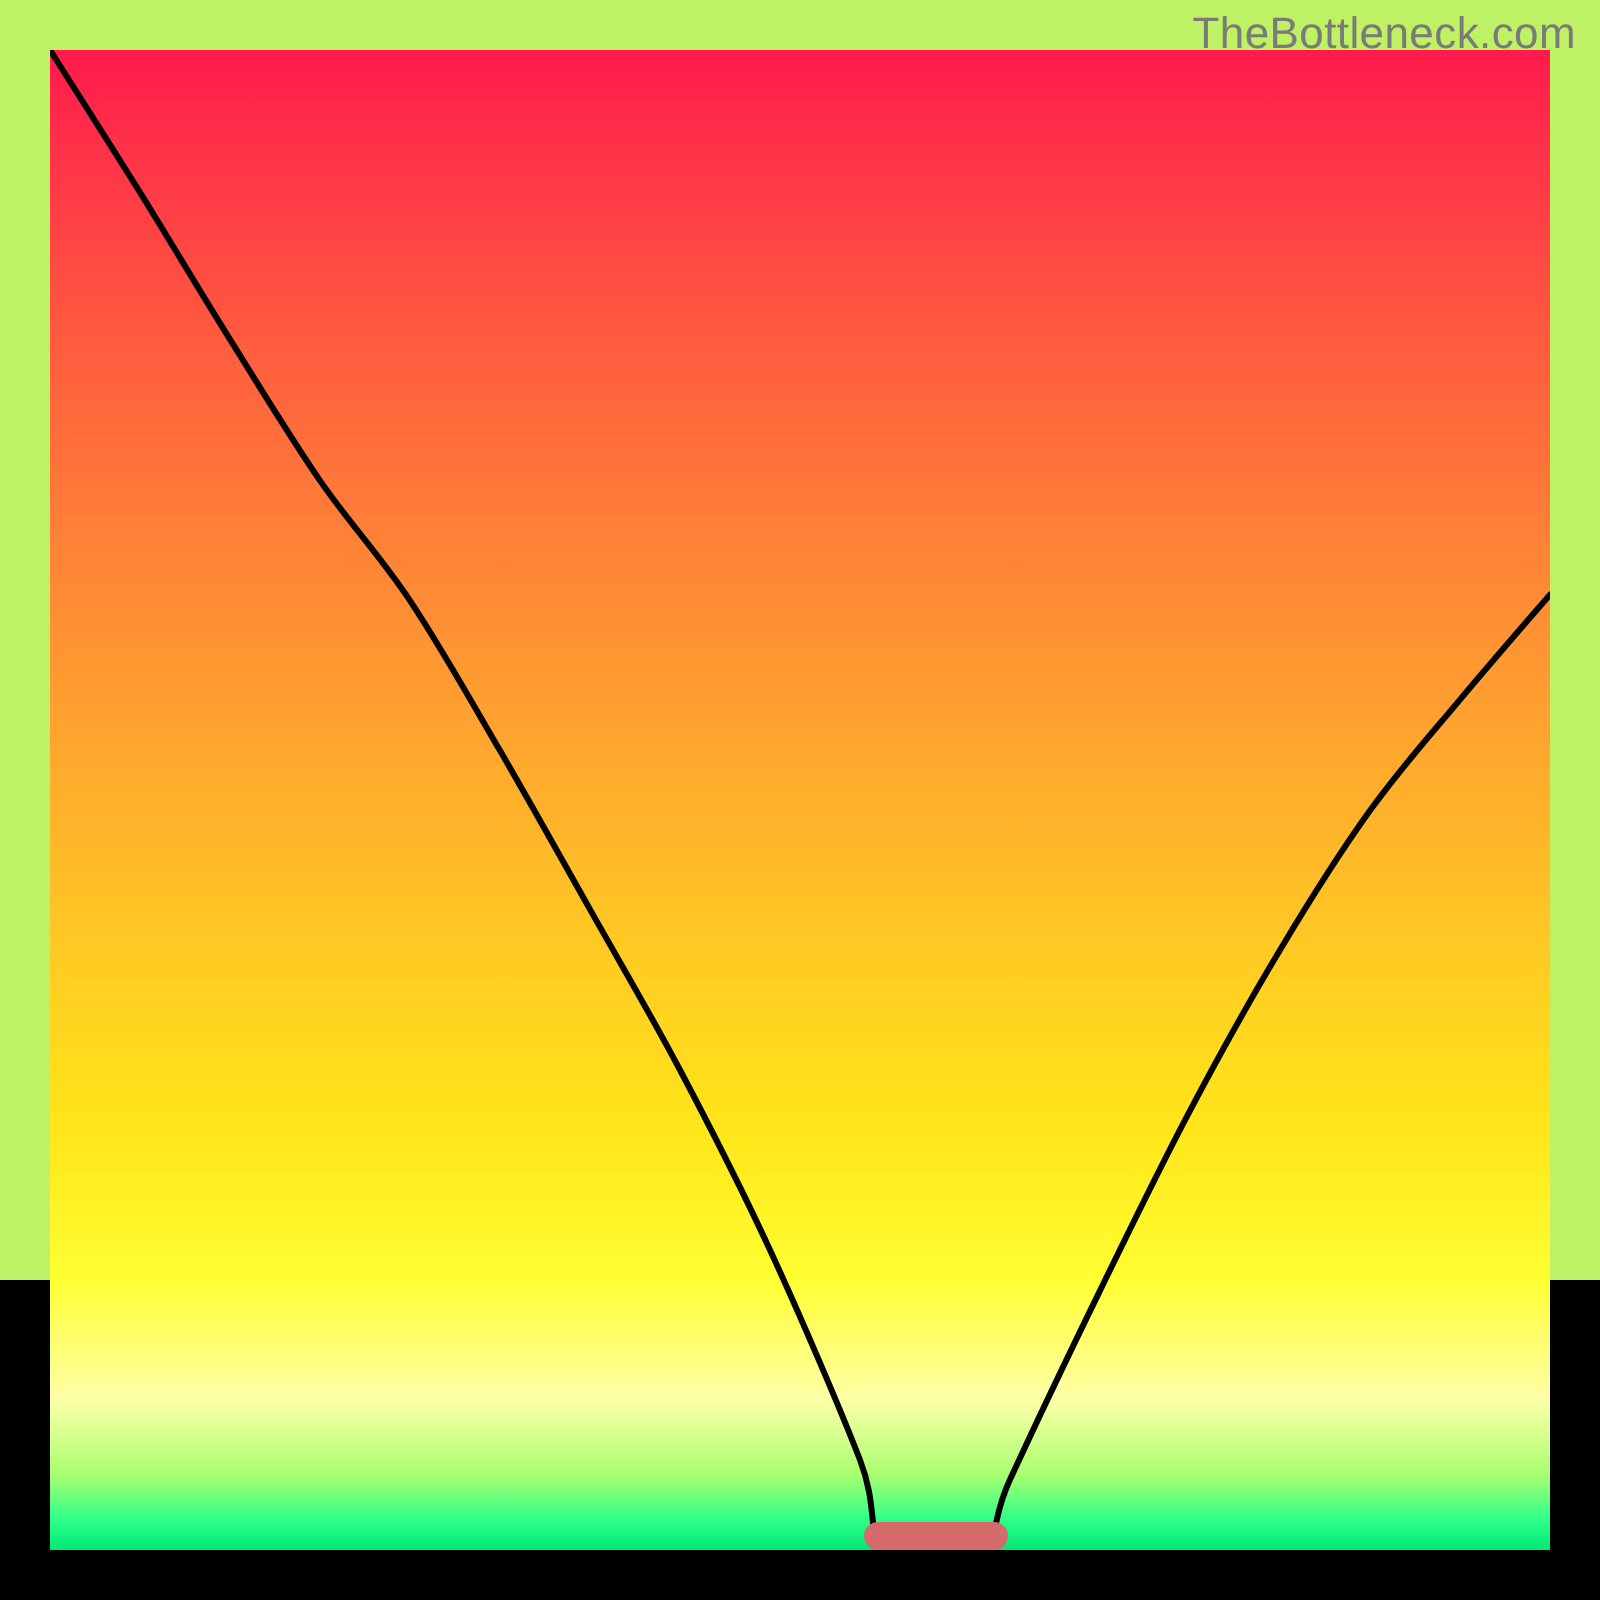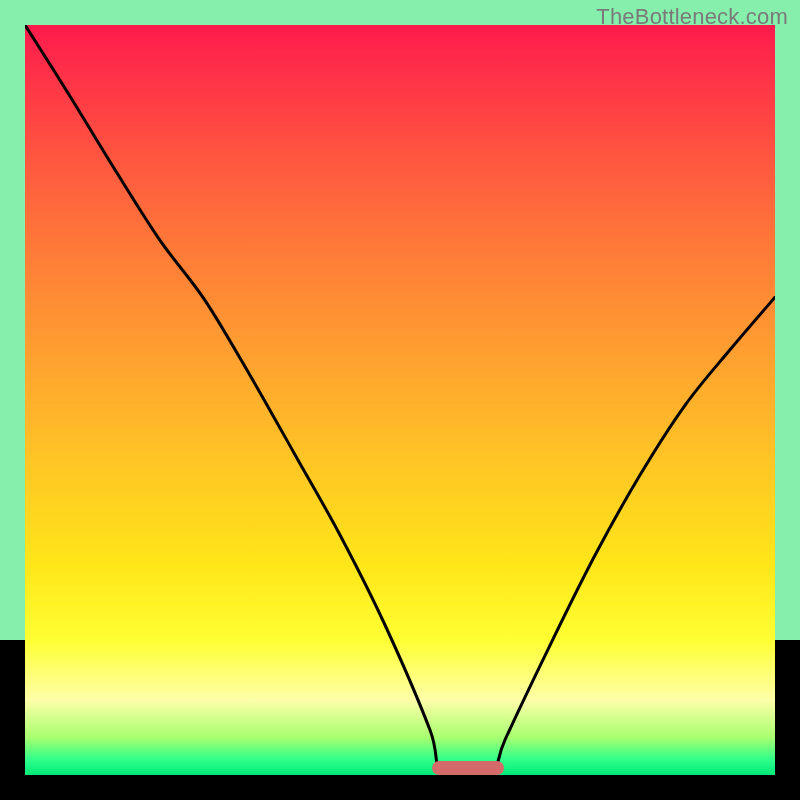--- a/index.html
+++ b/index.html
@@ -8,21 +8,21 @@
     width: 800px;
     height: 800px;
     background: #000;
     overflow: hidden;
     font-family: Arial, Helvetica, sans-serif;
   }
   .frame {
     position: relative;
     width: 800px;
     height: 640px;
-    background: #86efac;
+    background: #bef264;
   }
   .watermark {
     position: absolute;
     top: 4px;
     right: 12px;
     color: #7a7a7a;
     font-size: 22px;
     font-weight: 500;
     letter-spacing: 0.2px;
     z-index: 50;

